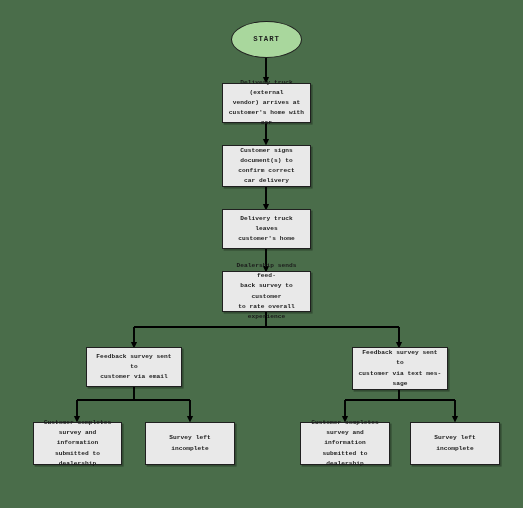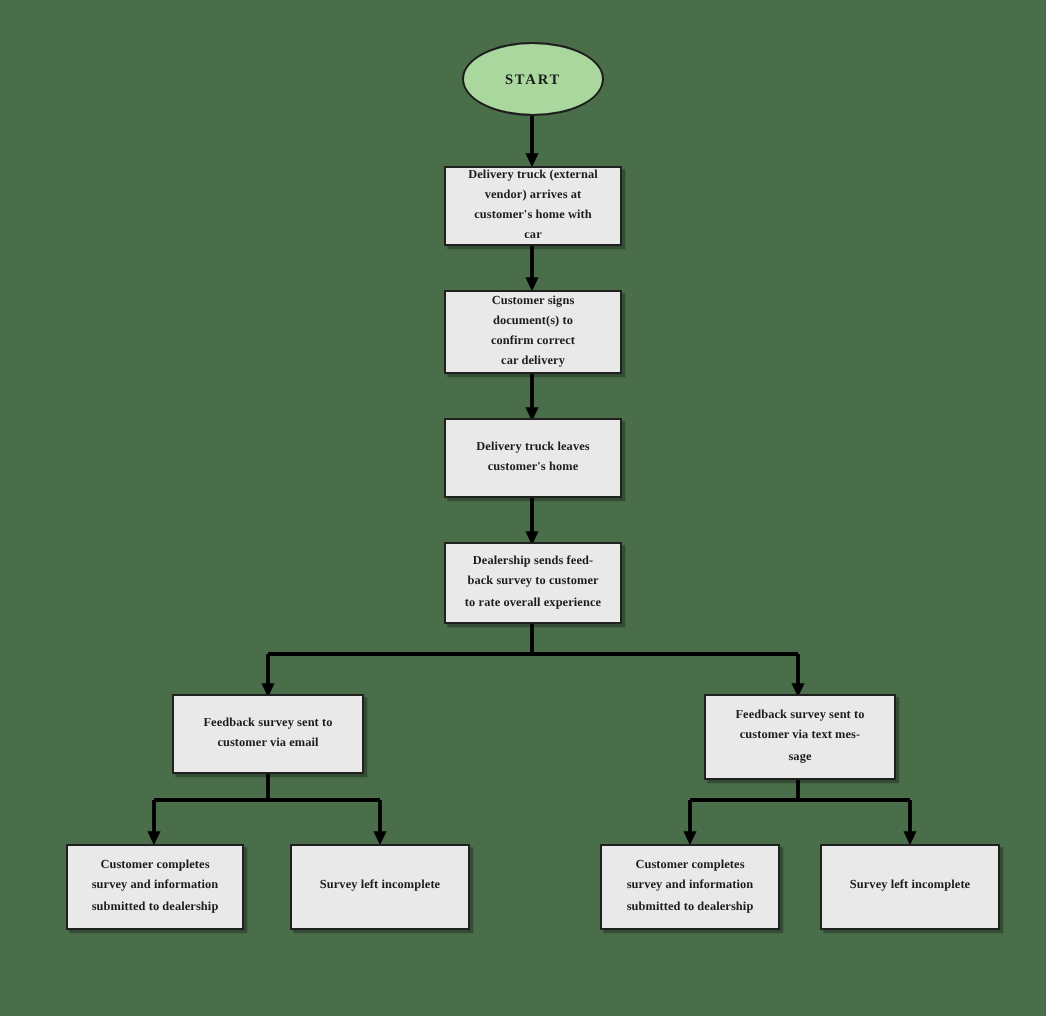--- a/index.html
+++ b/index.html
@@ -6,21 +6,21 @@
   html, body {
     margin: 0;
     padding: 0;
     background: #4a6d4a;
   }
   #canvas {
     position: relative;
     width: 523px;
     height: 508px;
     background: #4a6d4a;
-    font-family: Liberation Serif, serif;
+    font-family: Liberation Mono, monospace;
     overflow: hidden;
   }
   #flow-svg {
     position: absolute;
     left: 0;
     top: 0;
     width: 523px;
     height: 508px;
   }
   .node {

